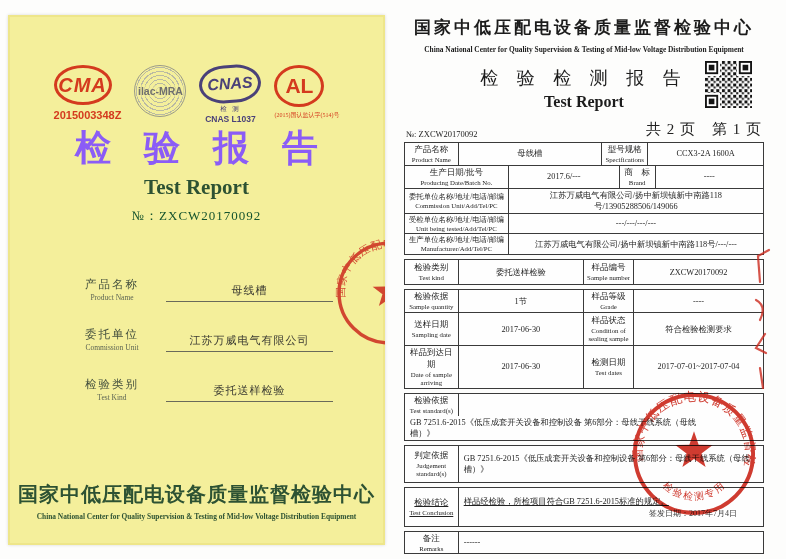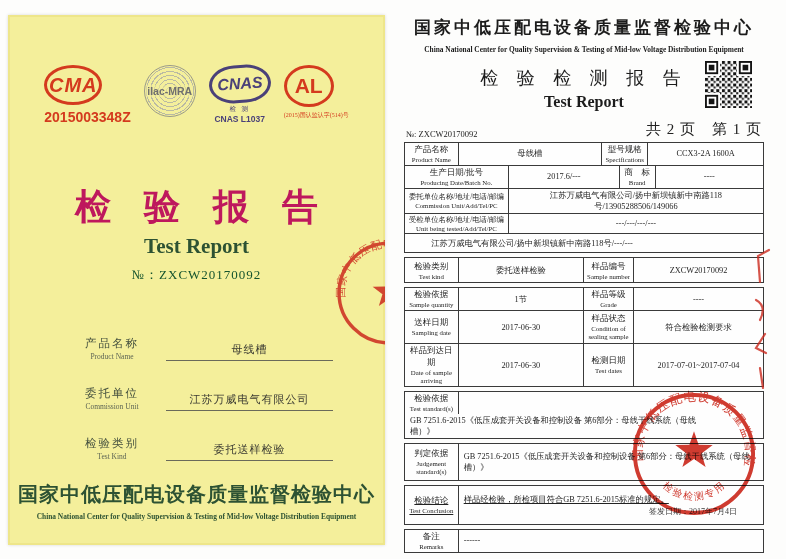--- a/index.html
+++ b/index.html
@@ -12,38 +12,38 @@
     background:#f4ef9b;
     box-shadow: inset 0 0 0 2px #eee68a, 0 0 3px rgba(0,0,0,.15);
     overflow:hidden;
   }
   .logos { display:flex; justify-content:center; align-items:flex-start; gap:13px; margin-top:50px; }
   .logo { text-align:center; }
   .cma-mark { width:58px; height:40px; border:3px solid #d43a1e; border-radius:50%;
     display:flex; align-items:center; justify-content:center;
     color:#d43a1e; font-weight:bold; font-size:20px; font-style:italic; letter-spacing:1px;
     font-family:"Liberation Sans", sans-serif; }
-  .cma-code { color:#d43a1e; font-weight:bold; font-size:14px; margin-top:4px; font-family:"Liberation Sans", sans-serif; }
+  .cma-code { color:#d43a1e; font-weight:bold; font-size:11px; margin-top:4px; font-family:"Liberation Sans", sans-serif; }
   .ilac-circle { width:52px; height:52px; border-radius:50%;
     background:
       repeating-radial-gradient(circle at 50% 50%, #f4ef9b 0 3px, #b9b9a4 3px 4px);
     border:1px solid #9a9a8a; display:flex; align-items:center; justify-content:center; }
   .ilac-text { color:#6f6f6f; font-weight:bold; font-size:10.5px; font-family:"Liberation Sans", sans-serif;
     background:rgba(244,239,155,.55); padding:0 1px; }
   .cnas-mark { width:62px; height:38px; border:3px solid #4a4179; border-radius:50% / 60%;
     display:flex; align-items:center; justify-content:center; transform:rotate(-4deg);
     color:#4a4179; font-weight:bold; font-size:16px; font-style:italic; font-family:"Liberation Sans", sans-serif; }
   .cnas-sub1 { color:#4a4179; font-size:6.5px; margin-top:2px; letter-spacing:2px; }
   .cnas-sub2 { color:#4a4179; font-weight:bold; font-size:8.5px; font-family:"Liberation Sans", sans-serif; }
   .al-mark { width:50px; height:42px; border:3px solid #d43a1e; border-radius:50%;
     display:flex; align-items:center; justify-content:center;
     color:#d43a1e; font-weight:bold; font-size:21px; font-family:"Liberation Sans", sans-serif; }
   .al-sub { color:#d43a1e; font-size:6px; margin-top:4px; white-space:nowrap; }
 
-  .cover-title { text-align:center; margin-top:58px; color:#be185d; font-weight:bold;
+  .cover-title { text-align:center; color:#8b5cf6; font-weight:bold;
     font-size:36px; letter-spacing:12px; text-indent:12px; }
   .cover-title-en { text-align:center; color:#2d5233; font-weight:bold; font-size:21px; margin-top:2px; }
   .cover-no { text-align:center; color:#14532d; font-size:13px; margin-top:7px; letter-spacing:1px; }
 
   .cover-fields { margin-top:52px; padding:0 52px 0 58px; }
   .field { display:flex; align-items:flex-end; margin-bottom:25px; }
   .field-label { width:92px; text-align:center; flex-shrink:0; }
   .field-label .cn { font-size:11.5px; color:#44503e; letter-spacing:2px; }
   .field-label .en { font-size:7.5px; color:#5c6454; margin-top:1px; }
   .field-value { flex:1; border-bottom:1px solid #6a6a5a; text-align:center;
@@ -268,20 +268,24 @@
         <div class="trow h19">
           <div class="tc w29">
               <span class="cn small">受检单位名称/地址/电话/邮编</span>
               <span class="en">Unit being tested/Add/Tel/PC</span>
             </div>
           <div class="tc w71">
               <span class="val">---/---/---/---</span>
             </div>
         </div>
         <div class="trow h19">
+          <div class="tc w29">
+              <span class="cn small">生产单位名称/地址/电话/邮编</span>
+              <span class="en">Manufacturer/Add/Tel/PC</span>
+            </div>
           <div class="tc w71">
               <span class="val">江苏万威电气有限公司/扬中新坝镇新中南路118号/---/---</span>
             </div>
         </div>
       </div>
 
       <div class="tgroup">
         <div class="trow h24">
           <div class="tc w15">
               <span class="cn">检验类别</span>

